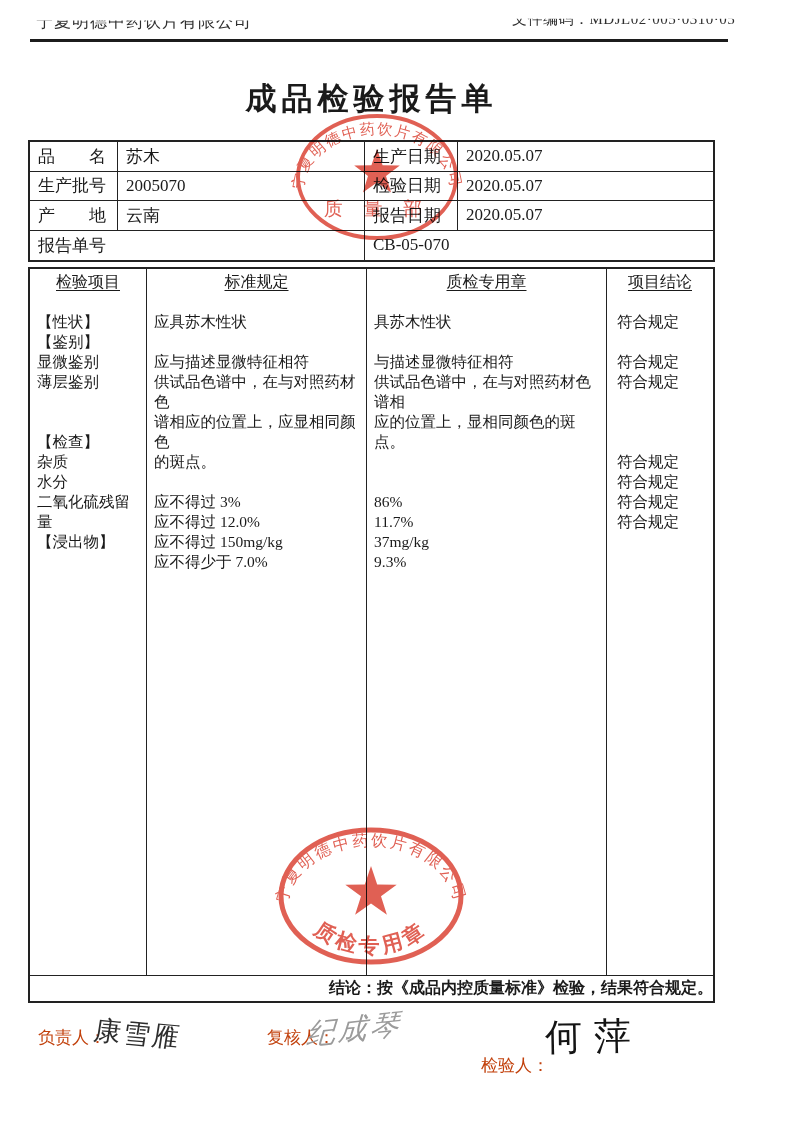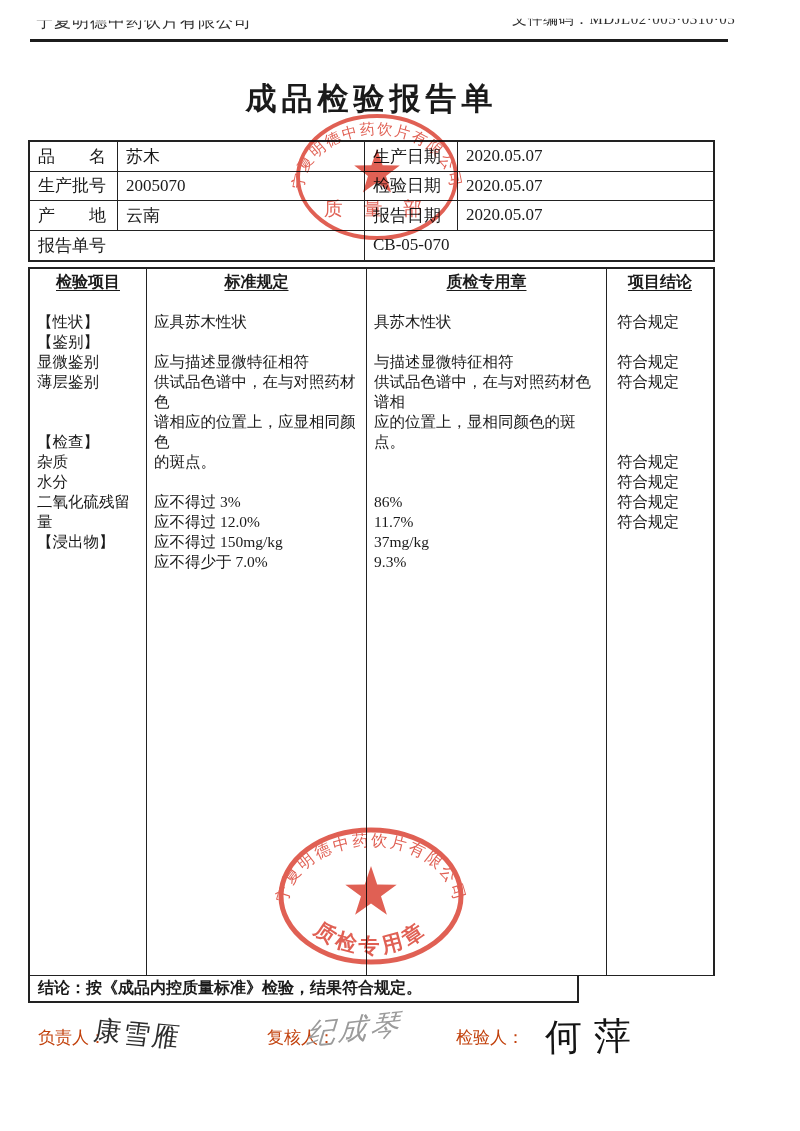--- a/index.html
+++ b/index.html
@@ -28,30 +28,30 @@
   .info-tbl .span12{grid-column:1 / 3;}
   .info-tbl .span34{grid-column:3 / 5;border-right:none;}
   
   .res-tbl{position:absolute;left:28px;top:267px;width:687px;height:709px;
     border:2px solid #222;border-bottom:1px solid #222;box-sizing:border-box;
     display:flex;flex-direction:row;}
   .res-col{box-sizing:border-box;border-right:1px solid #222;display:flex;flex-direction:column;}
   .res-col:last-child{border-right:none;flex:1;}
   .w1{width:117px;} .w2{width:220px;} .w3{width:240px;}
   .res-head{height:26px;text-align:center;font-size:16px;padding-top:3px;
-    text-decoration:underline;text-underline-offset:3px;font-weight:bold;}
+    text-decoration:underline;text-underline-offset:3px;}
   .res-body{white-space:pre-line;font-size:15.5px;line-height:20px;padding:14px 4px 0 7px;}
   .pad10{padding-left:10px;}
   
-  .conclusion{position:absolute;left:28px;top:976px;width:551px;height:27px;
+  .conclusion{position:absolute;left:28px;top:976px;width:687px;height:27px;
     border:2px solid #222;border-top:none;box-sizing:border-box;
-    font-size:16px;font-weight:bold;line-height:24px;padding-left:8px;}
+    font-size:16px;font-weight:bold;line-height:24px;padding-left:8px;text-align:right;}
   
   .sig-label{position:absolute;top:1026px;font-size:17px;color:#c2410c;}
-  .lbl1{left:38px;} .lbl2{left:267px;} .lbl3{left:456px;}
+  .lbl1{left:38px;} .lbl2{left:267px;} .lbl3{left:481px;margin-top:28px;}
   .sig{position:absolute;white-space:nowrap;}
   .sig1{left:94px;top:1016px;font-size:27px;color:#2d2d2d;transform:rotate(5deg) skewX(-4deg);letter-spacing:2px;}
   .sig2{left:306px;top:1010px;font-size:29px;color:#9b9b9b;font-style:italic;transform:rotate(-6deg) skewX(-10deg);letter-spacing:3px;}
   .sig3{left:545px;top:1012px;font-size:37px;color:#141414;letter-spacing:12px;transform:rotate(-1deg);}
   
   .stamp{position:absolute;mix-blend-mode:multiply;opacity:.88;}
   .stamp1{left:287px;top:107px;width:180px;height:140px;}
   .stamp2{left:271px;top:821px;width:200px;height:150px;}
 </style>
 </head>

